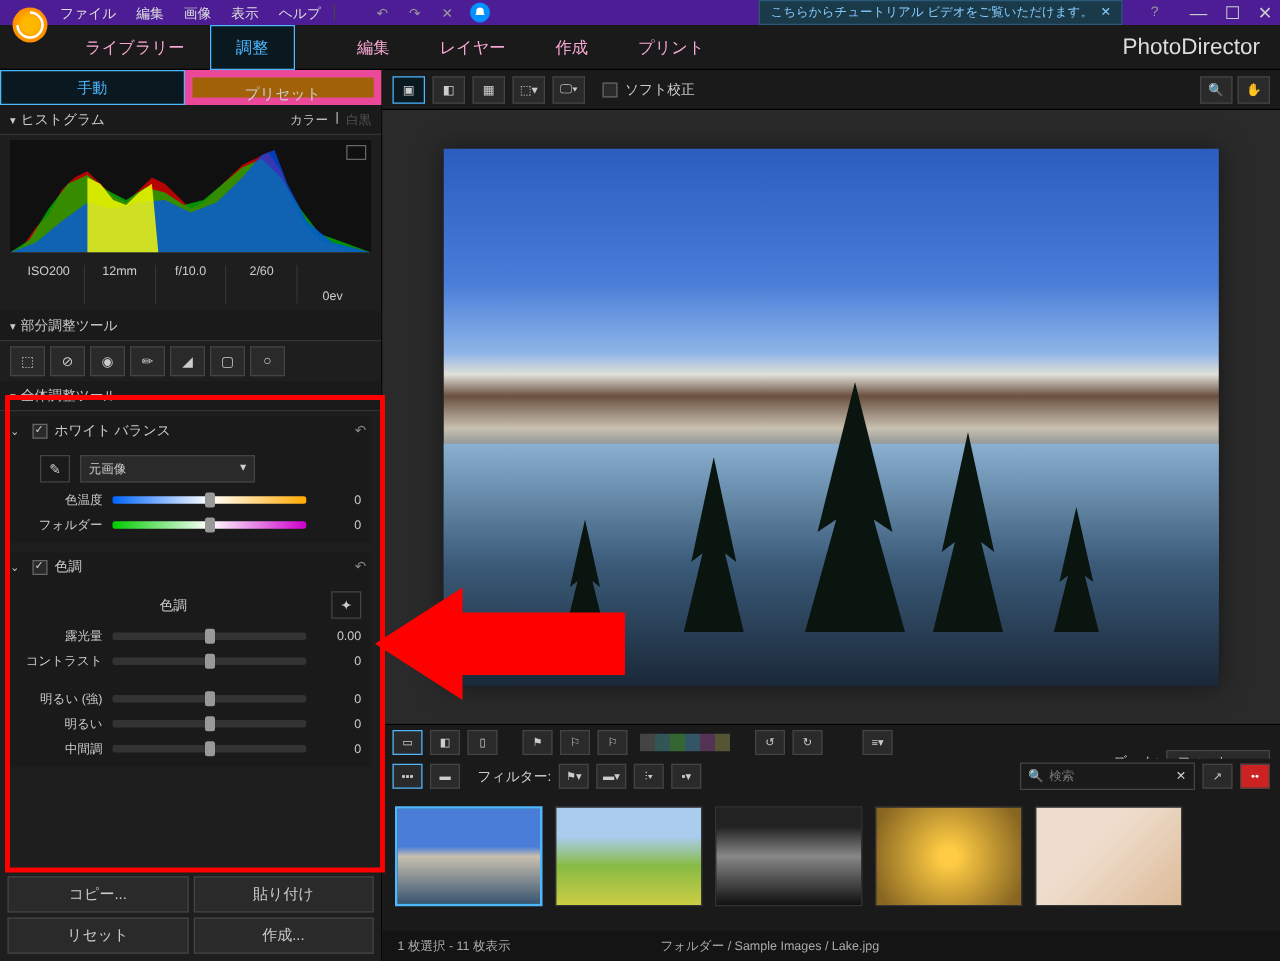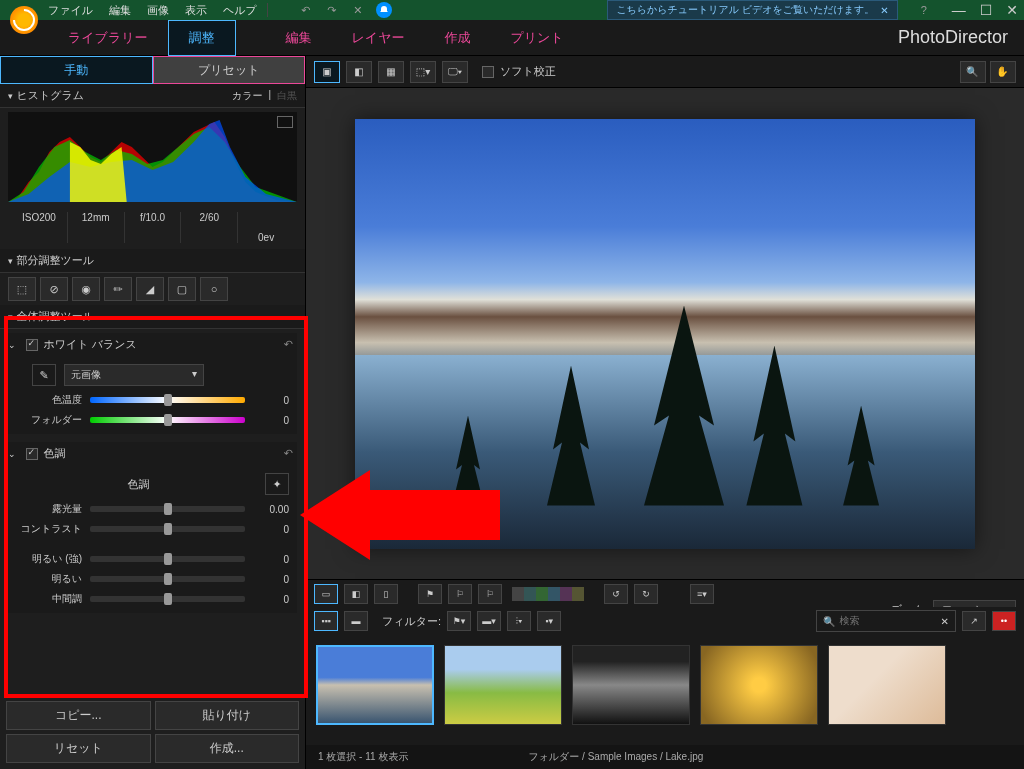--- a/index.html
+++ b/index.html
@@ -1,35 +1,35 @@
 <!DOCTYPE html>
 <html><head>
 <meta charset="utf-8">
 <style>
 * { box-sizing: border-box; margin: 0; padding: 0; font-family: "Meiryo", sans-serif; }
 body { width: 1024px; height: 769px; background: #1a1a1a; color: #ccc; font-size: 11px; overflow: hidden; position: relative; }
-.titlebar { height: 20px; background: #14532d; display: flex; align-items: center; padding: 0 6px; gap: 10px; }
+.titlebar { height: 20px; background: #4c1d95; display: flex; align-items: center; padding: 0 6px; gap: 10px; }
 .logo { width: 28px; height: 28px; border-radius: 50%; background: radial-gradient(circle, #ffb800 30%, #ff8c00 70%); position: absolute; top: 6px; left: 10px; display: flex; align-items: center; justify-content: center; }
 .logo::after { content: ""; width: 18px; height: 18px; border: 2px solid #fff; border-radius: 50%; border-left-color: transparent; transform: rotate(45deg); }
 .menus { margin-left: 42px; display: flex; gap: 16px; color: #ddd; }
 .menus span { cursor: pointer; }
 .title-tools { display: flex; gap: 10px; margin-left: 20px; align-items: center; }
 .divider { width: 1px; height: 14px; background: #444; }
 .icon-btn { width: 16px; height: 16px; display: flex; align-items: center; justify-content: center; color: #999; cursor: pointer; }
 .bell { width: 16px; height: 16px; background: #0090ff; border-radius: 50%; display: flex; align-items: center; justify-content: center; }
 .promo { margin-left: auto; background: #1a3a4a; border: 1px solid #2a5a7a; padding: 2px 8px; color: #8cf; font-size: 10px; display: flex; align-items: center; gap: 6px; }
 .win-controls { display: flex; gap: 14px; margin-left: 10px; color: #ccc; font-size: 14px; }
 .main-tabs { height: 36px; background: #1a1a1a; display: flex; align-items: center; border-bottom: 1px solid #000; }
-.main-tab { padding: 8px 20px; cursor: pointer; color: #ec4899; font-size: 13px; }
+.main-tab { padding: 8px 20px; cursor: pointer; color: #f9a8d4; font-size: 13px; }
 .main-tab.active { color: #4db8ff; border: 1px solid #4db8ff; background: #0a1820; }
 .brand { margin-left: auto; margin-right: 16px; font-size: 18px; color: #ddd; font-weight: 300; }
 .workspace { display: flex; height: calc(100% - 56px); }
 .left-panel { width: 306px; background: #1e1e1e; display: flex; flex-direction: column; border-right: 1px solid #000; }
 .sub-tabs { display: flex; height: 28px; }
-.sub-tab { flex: 1; text-align: center; line-height: 26px; cursor: pointer; background: #404040; border: 1px solid #ec4899; font-size: 12px; }
+.sub-tab { flex: 1; text-align: center; line-height: 26px; cursor: pointer; background: #a16207; border: 6px solid #ec4899; font-size: 12px; }
 .sub-tab.active { color: #4db8ff; border: 1px solid #4db8ff; background: #0a1820; }
 .section-hdr { display: flex; align-items: center; padding: 4px 8px; background: #1a1a1a; border-bottom: 1px solid #333; font-size: 11px; }
 .chev { margin-right: 4px; font-size: 9px; }
 .hdr-right { margin-left: auto; display: flex; gap: 6px; font-size: 10px; }
 .hdr-right .dim { color: #555; }
 .histogram { height: 90px; background: #101010; position: relative; margin: 4px 8px; }
 .histo-svg { width: 100%; height: 100%; }
 .histo-warn { position: absolute; top: 4px; right: 4px; width: 16px; height: 12px; border: 1px solid #666; }
 .exif { display: flex; padding: 6px 11px; font-size: 10px; }
 .exif span { flex: 1; text-align: center; border-right: 1px solid #333; }

